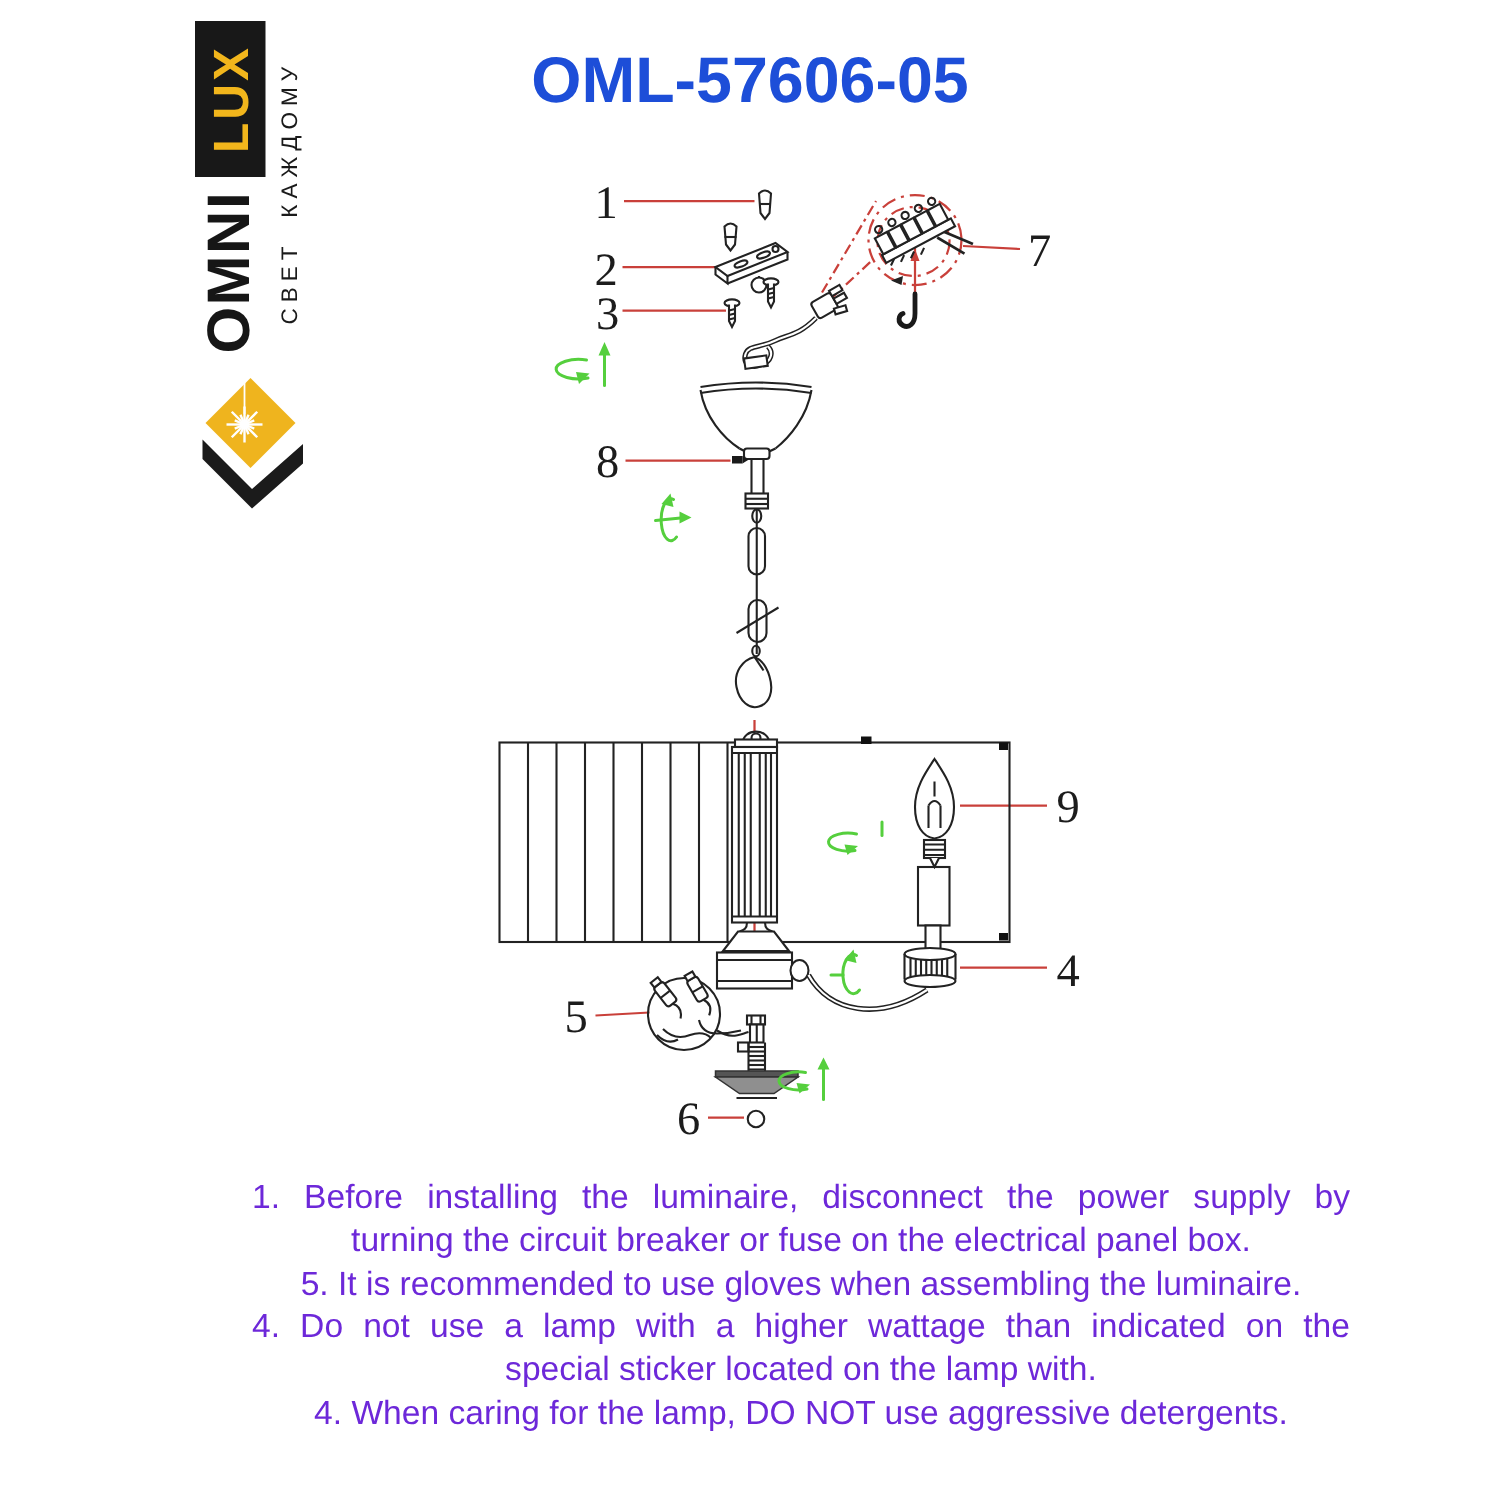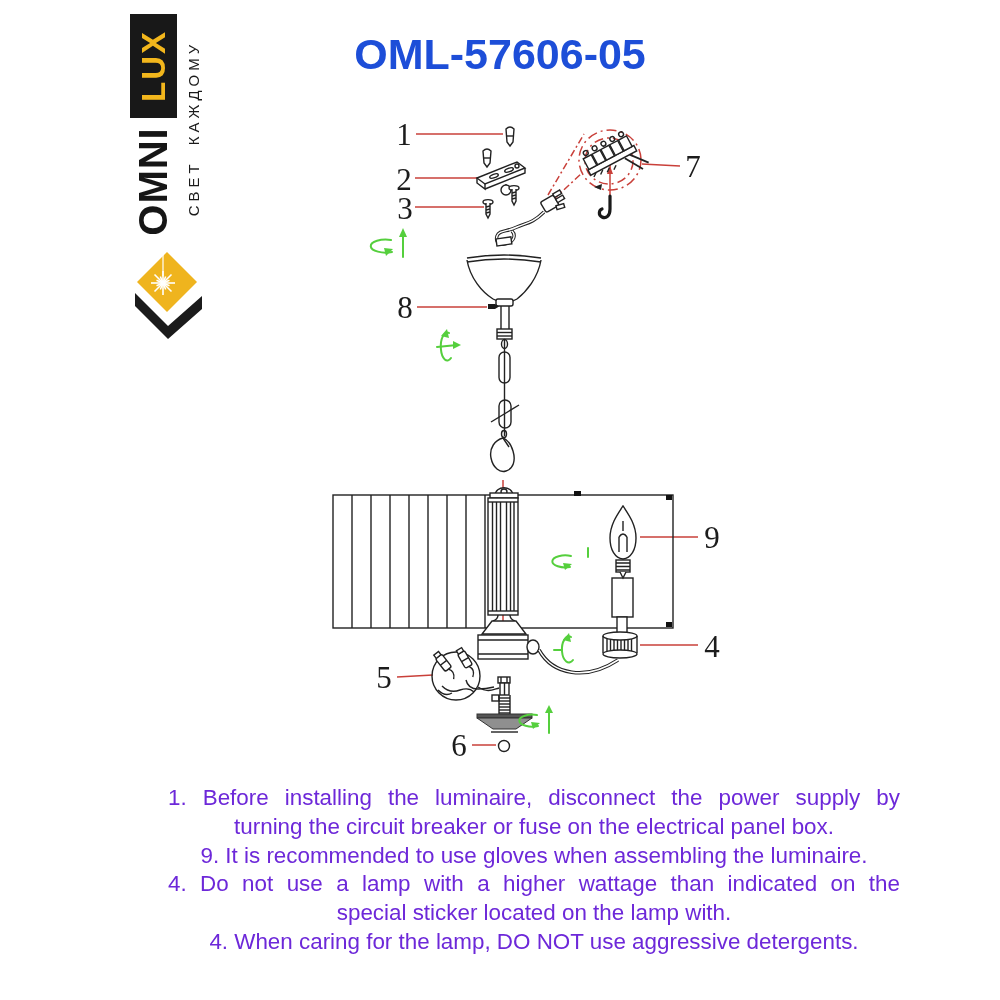--- a/index.html
+++ b/index.html
@@ -351,17 +351,17 @@
     <text class="lbl" x="392" y="448">9</text>
     <text class="lbl" x="392" y="557">4</text>
     <text class="lbl" x="64" y="588">5</text>
     <text class="lbl" x="139" y="656">6</text>
   </g>
 </svg>
 
 <div class="instr">
   <div class="line just">1. Before installing the luminaire, disconnect the power supply by</div>
   <div class="line">turning the circuit breaker or fuse on the electrical panel box.</div>
-  <div class="line">9. It is recommended to use gloves when assembling the luminaire.</div>
+  <div class="line">5. It is recommended to use gloves when assembling the luminaire.</div>
   <div class="line just">4. Do not use a lamp with a higher wattage than indicated on the</div>
   <div class="line">special sticker located on the lamp with.</div>
   <div class="line">4. When caring for the lamp, DO NOT use aggressive detergents.</div>
 </div>
 
 </body></html>

